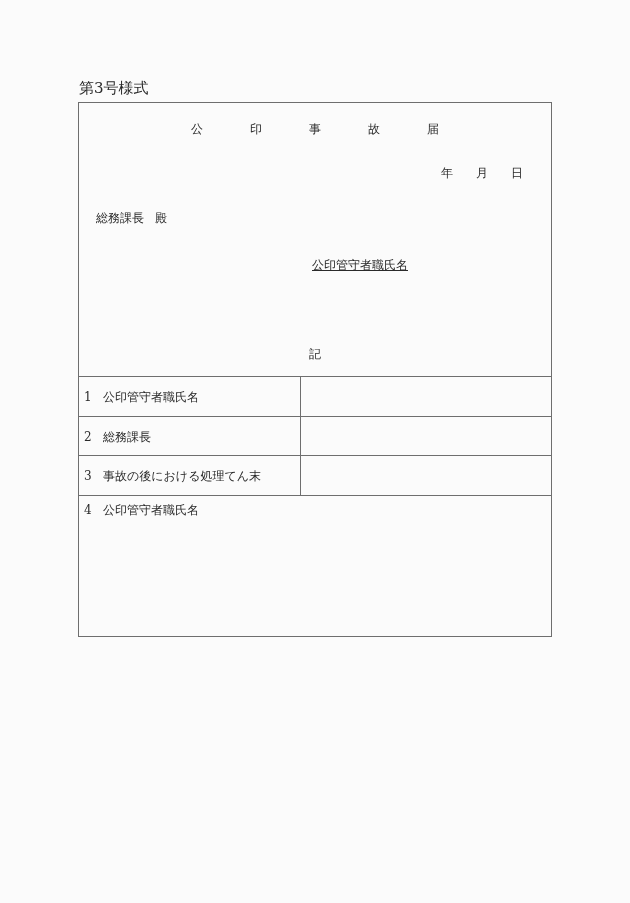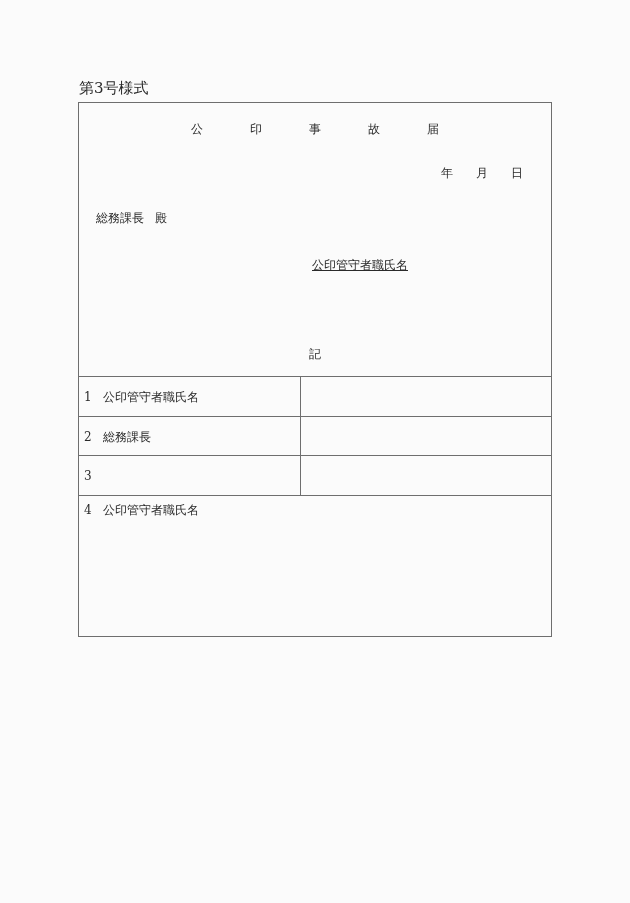--- a/index.html
+++ b/index.html
@@ -168,20 +168,21 @@
     <div class="label">
       <span class="num">2</span>
       <span>総務課長</span>
     </div>
     <div class="value-cell"></div>
   </div>
 
   <div class="row r3">
     <div class="label">
       <span class="num">3</span>
+      <span>事故の後における処理てん末</span>
     </div>
     <div class="value-cell"></div>
   </div>
 
   <div class="row r4">
     <div class="label">
       <span class="num">4</span>
       <span>公印管守者職氏名</span>
     </div>
   </div>

